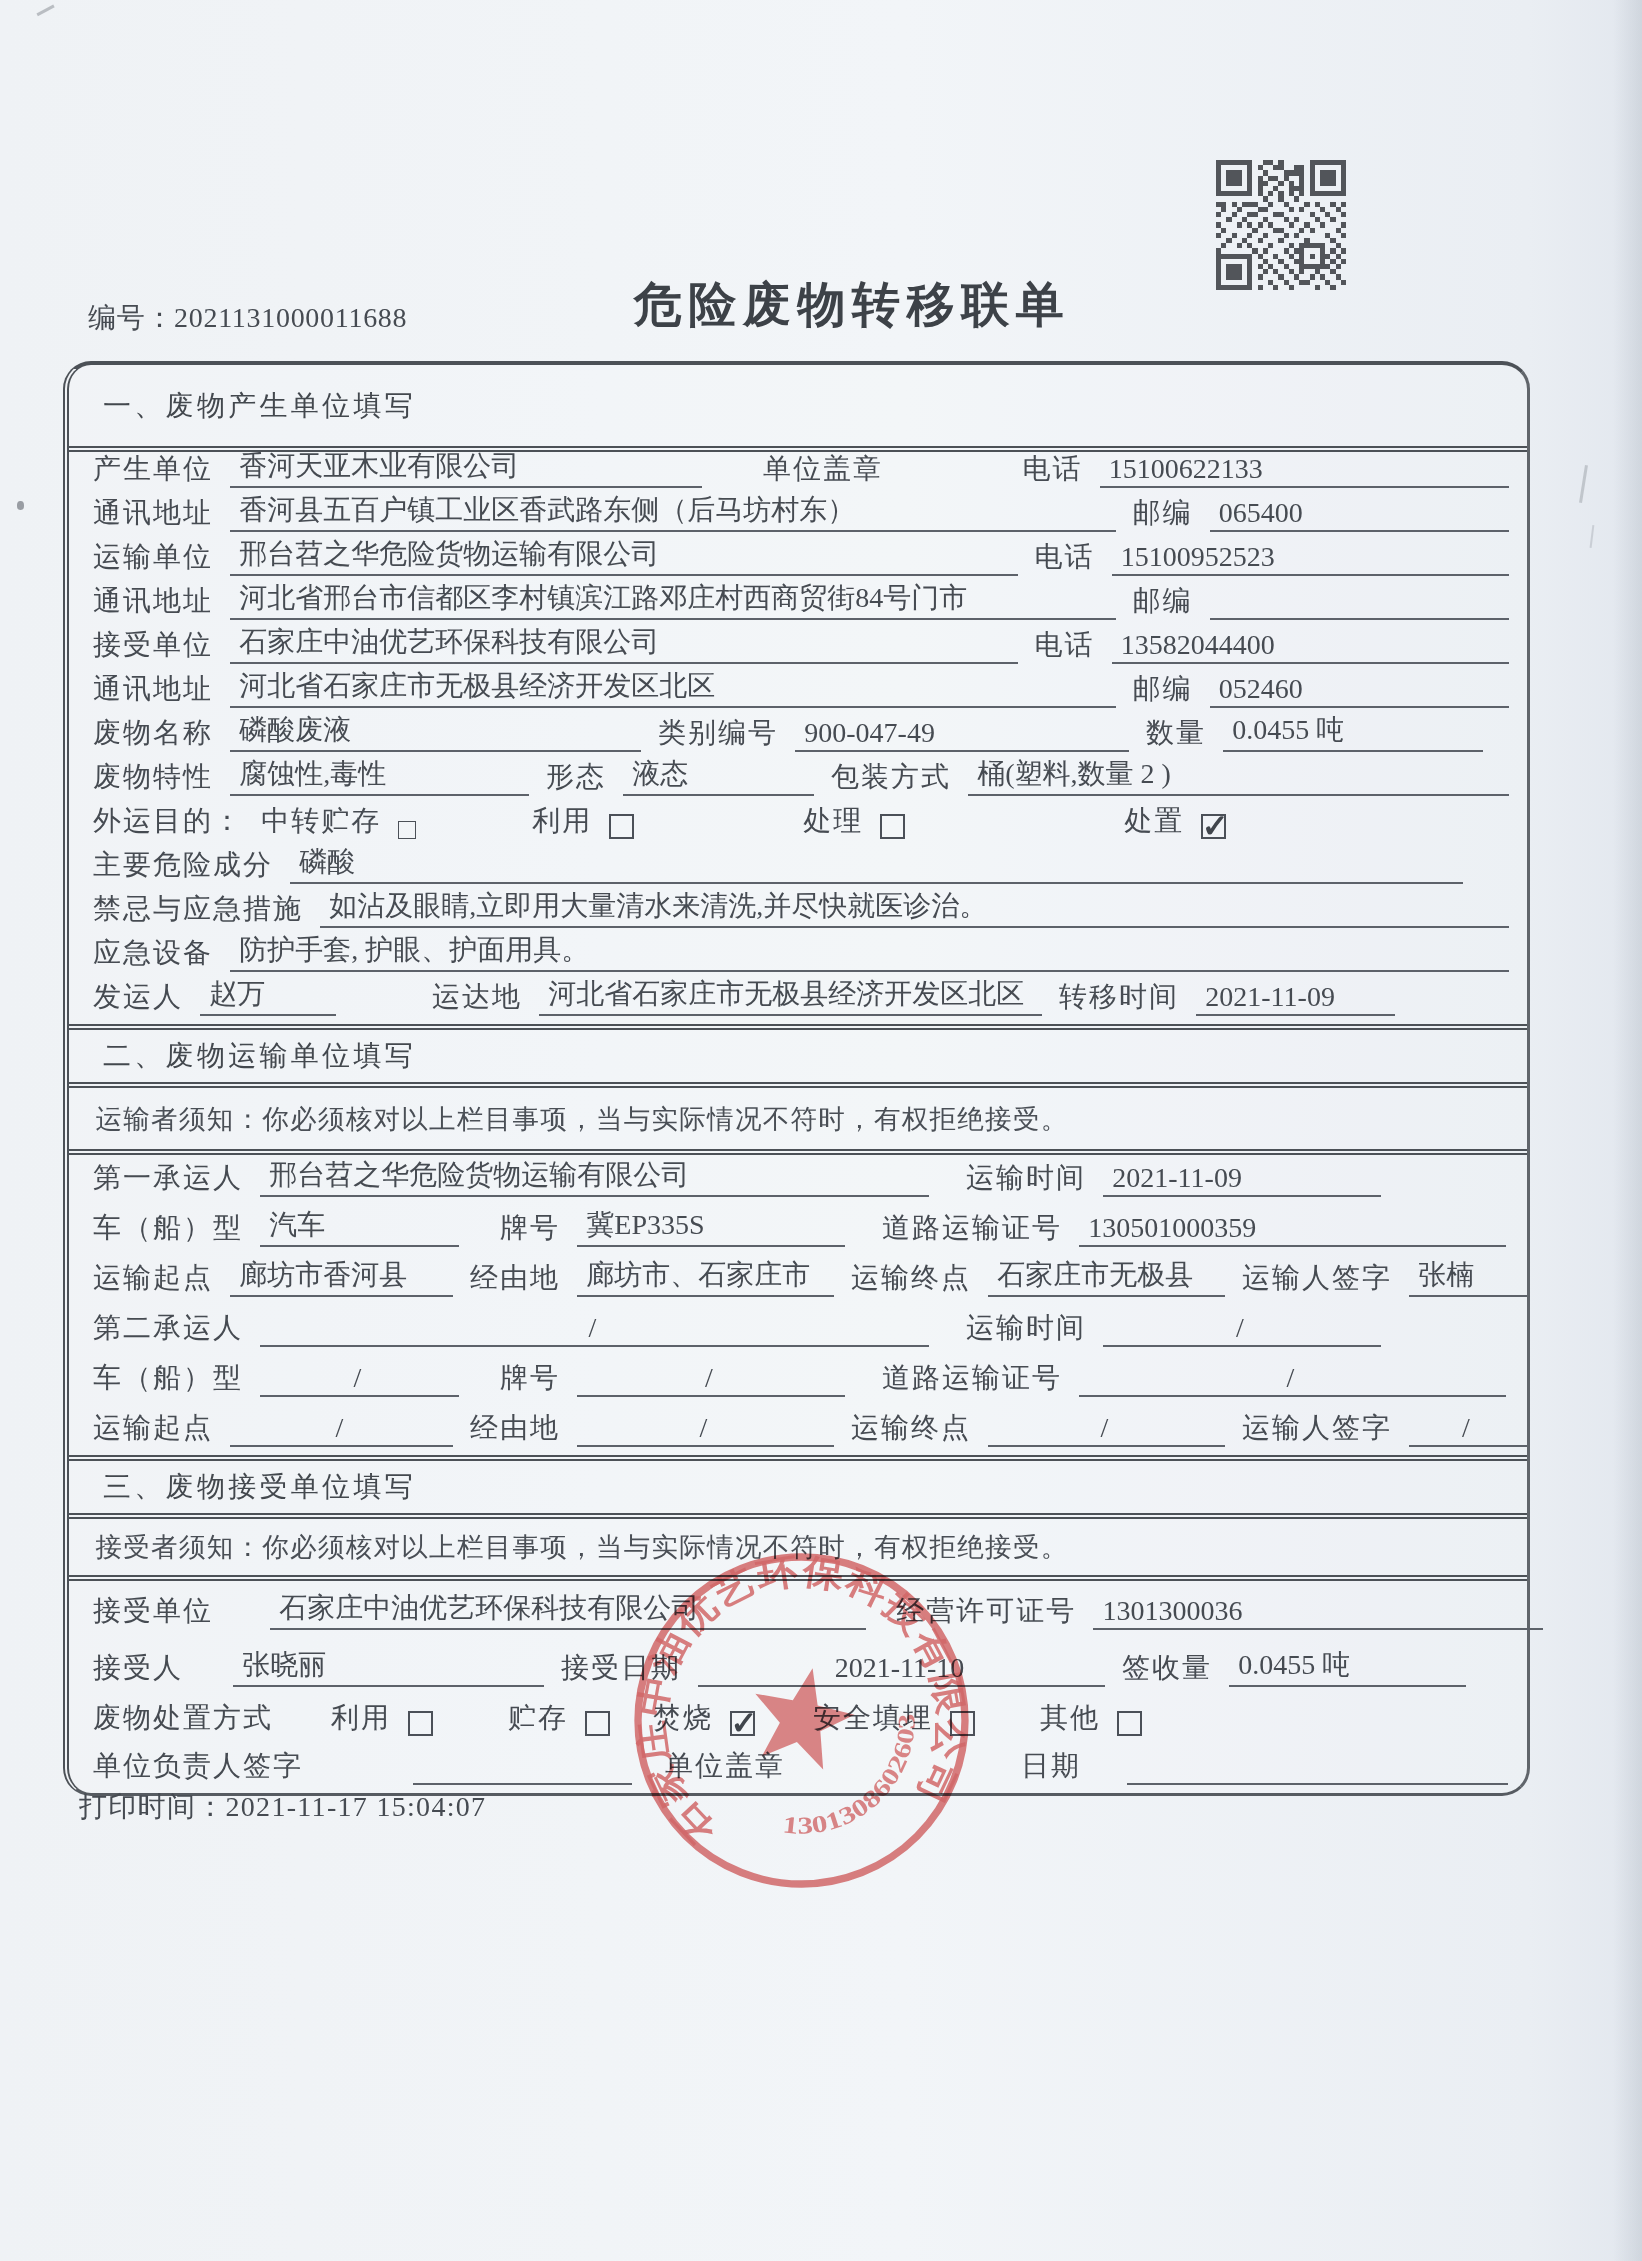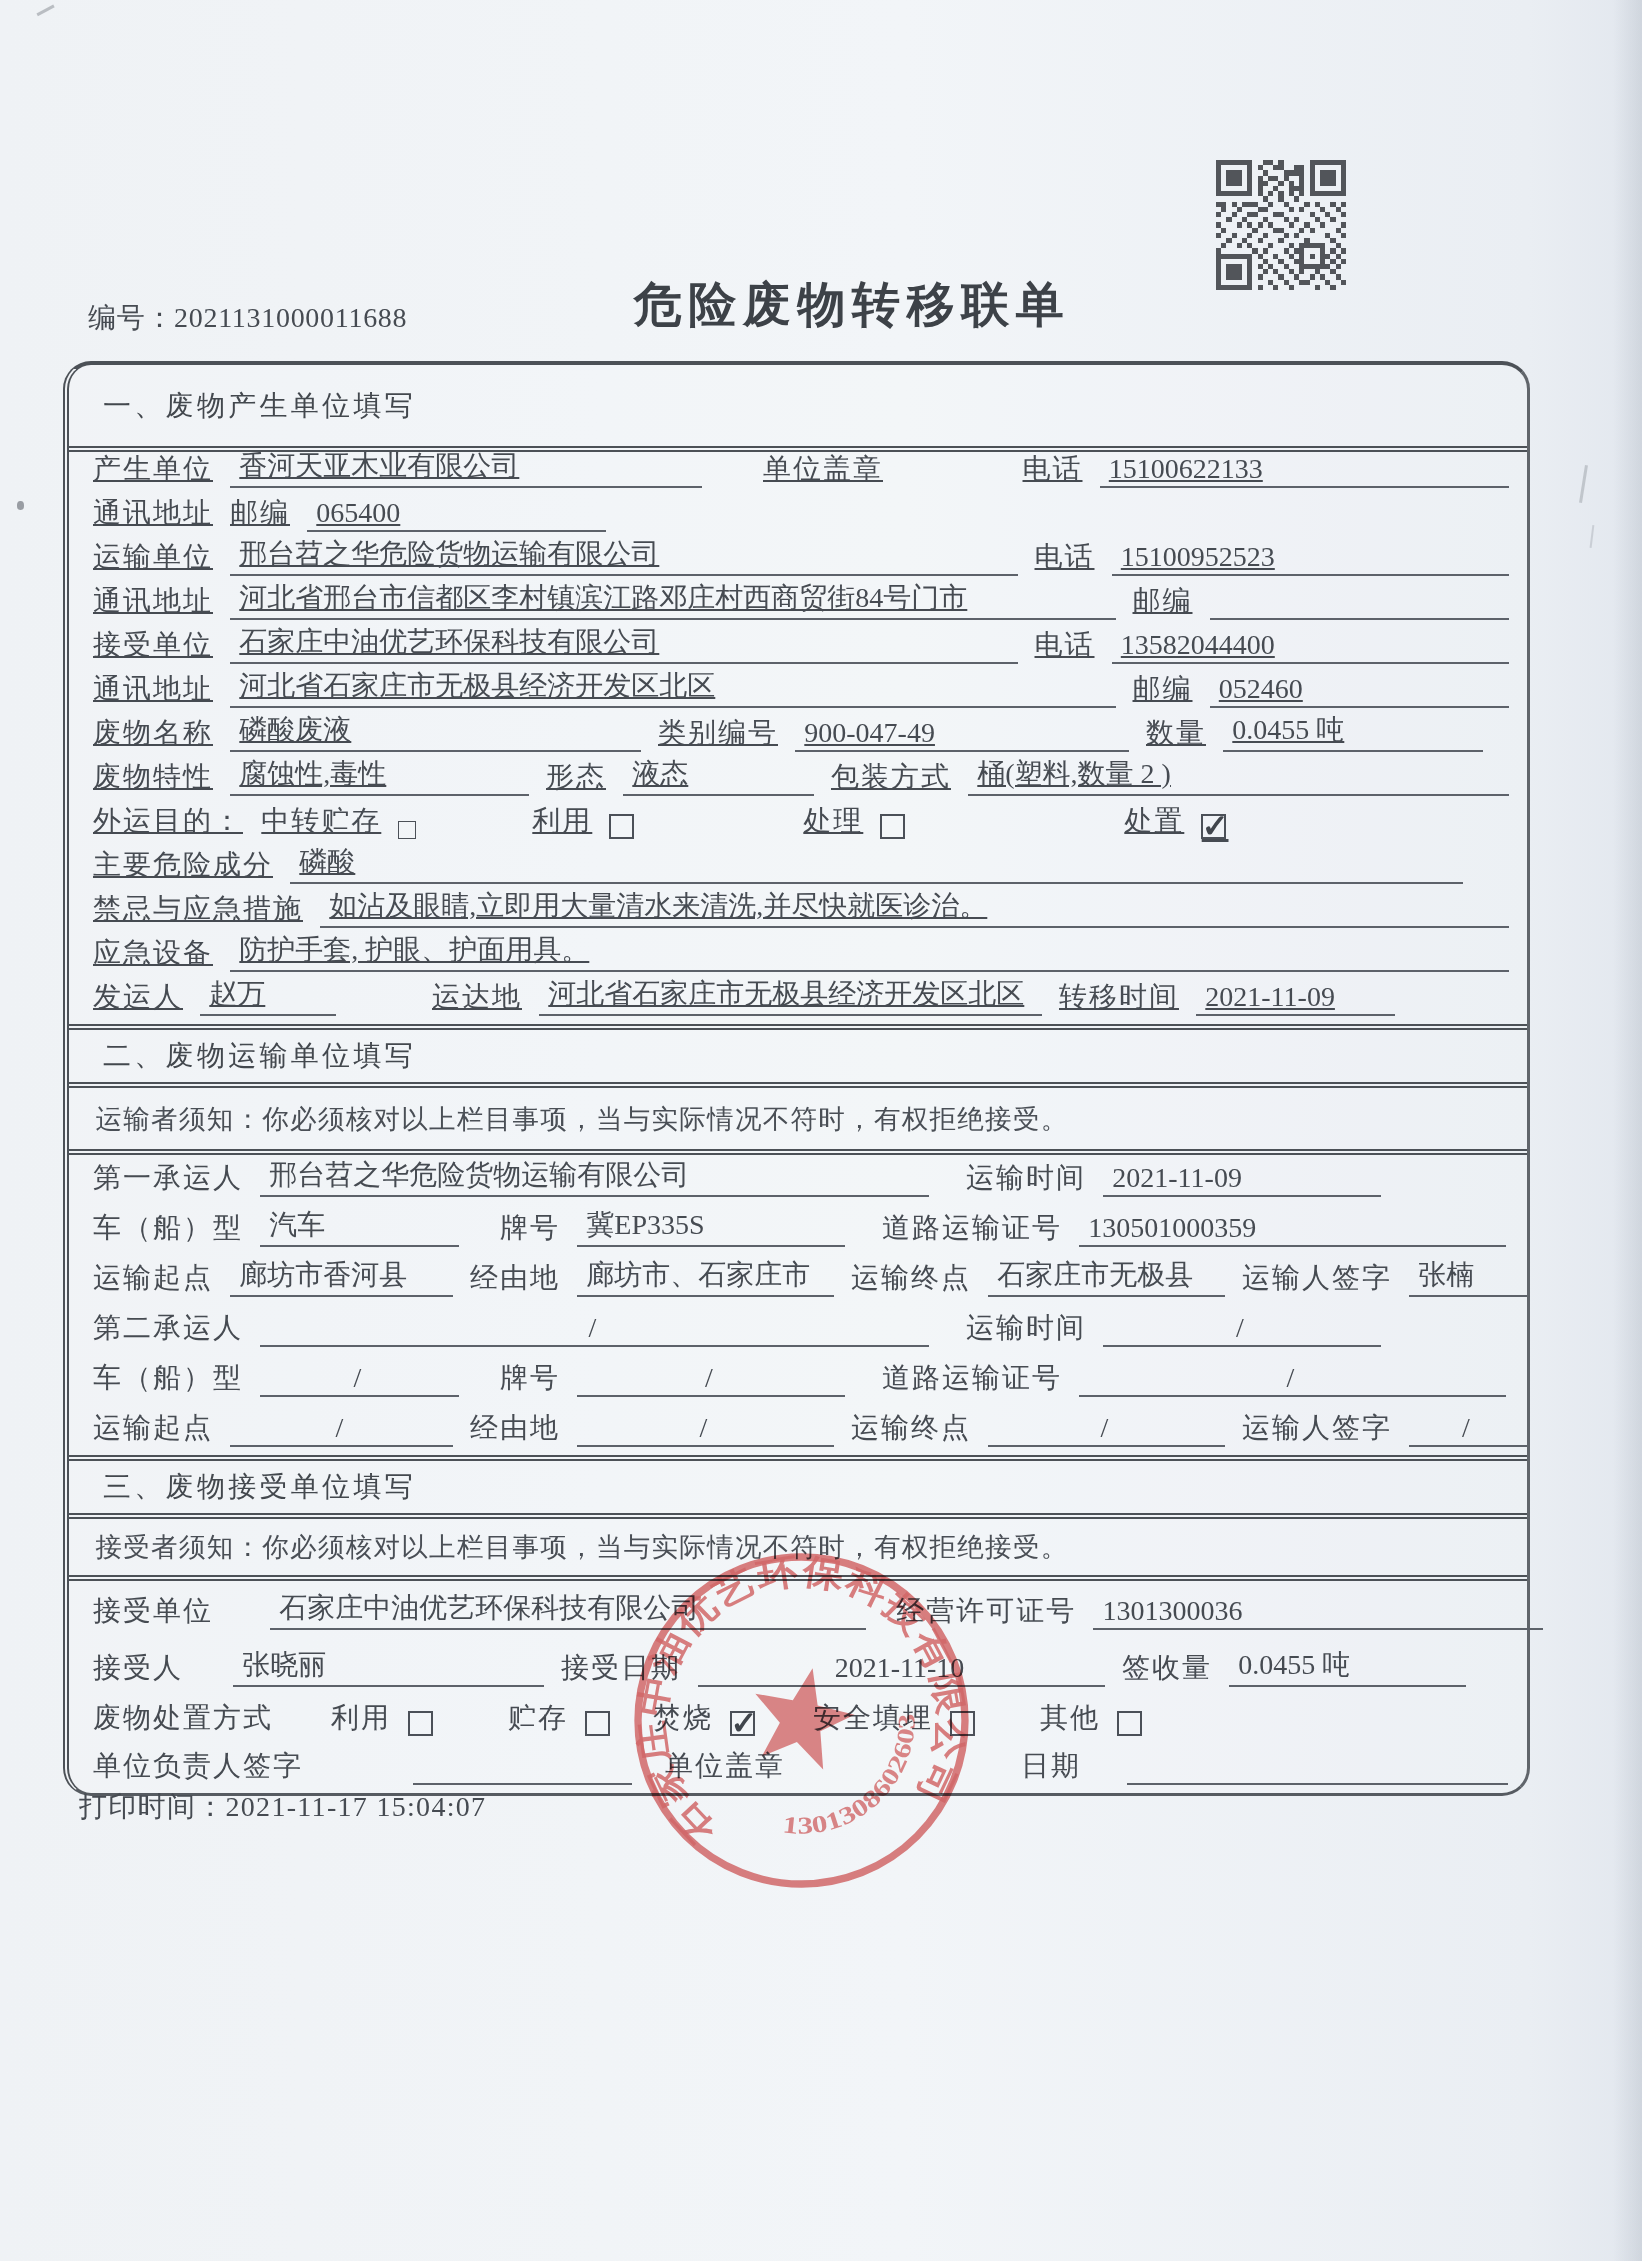--- a/index.html
+++ b/index.html
@@ -21,21 +21,21 @@
   .sec{border-top:0;}
   .sec + .sec{border-top:6px double #4c5157;font-family:Liberation Serif, serif;}
   .sec-head{display:flex;align-items:center;padding-left:34px;font-size:28px;letter-spacing:3.3px;
     color:#43484e;border-bottom:6px double #4c5157;}
   .sec-head.h1{height:81px;}
   .sec-head.h2{height:52px;}
   .notice{display:flex;align-items:center;height:61px;padding-left:26.5px;font-size:26.5px;
     letter-spacing:1.3px;border-bottom:6px double #4c5157;color:#4a4f56;}
   .row{display:flex;align-items:flex-end;gap:17px;height:50px;padding:0 18.5px 8px 24px;
     font-size:28px;box-sizing:border-box;}
-  .s1 .row{height:44px;text-decoration:underline;}
+  .s1 .row{height:44px;}
   .lbl{white-space:nowrap;letter-spacing:2px;flex:0 0 auto;}
   .u{border-bottom:2px solid #5d626a;padding:0 4px 1.3px 9.3px;white-space:nowrap;box-sizing:border-box;flex:0 0 auto;}
   .grow{flex:1 1 auto;}
   .c{text-align:center;padding-left:0;}
   .mla{margin-left:auto;}
   .cb{flex:0 0 auto;width:25px;height:25px;border:2px solid #4b5058;display:inline-flex;
     align-items:flex-end;justify-content:center;position:relative;top:-1.3px;box-sizing:border-box;}
   .cb-sm{width:18px;height:18px;border-width:1.3px;}
   .cb .mk{font-size:32px;line-height:0.9;position:relative;top:4px;left:1.3px;color:#40454c;font-weight:700;}
   
@@ -84,20 +84,21 @@
       <div class="row">
         <span class="lbl">产生单位</span>
         <span class="u" style="width:472px">香河天亚木业有限公司</span>
         <span class="lbl" style="margin-left:44px">单位盖章</span>
         <span class="lbl mla">电话</span>
         <span class="u" style="width:409px">15100622133</span>
       </div>
 
       <div class="row">
         <span class="lbl">通讯地址</span>
+        <span class="u grow">香河县五百户镇工业区香武路东侧（后马坊村东）</span>
         <span class="lbl">邮编</span>
         <span class="u" style="width:299px">065400</span>
       </div>
 
       <div class="row">
         <span class="lbl">运输单位</span>
         <span class="u grow">邢台苕之华危险货物运输有限公司</span>
         <span class="lbl">电话</span>
         <span class="u" style="width:397px">15100952523</span>
       </div>

